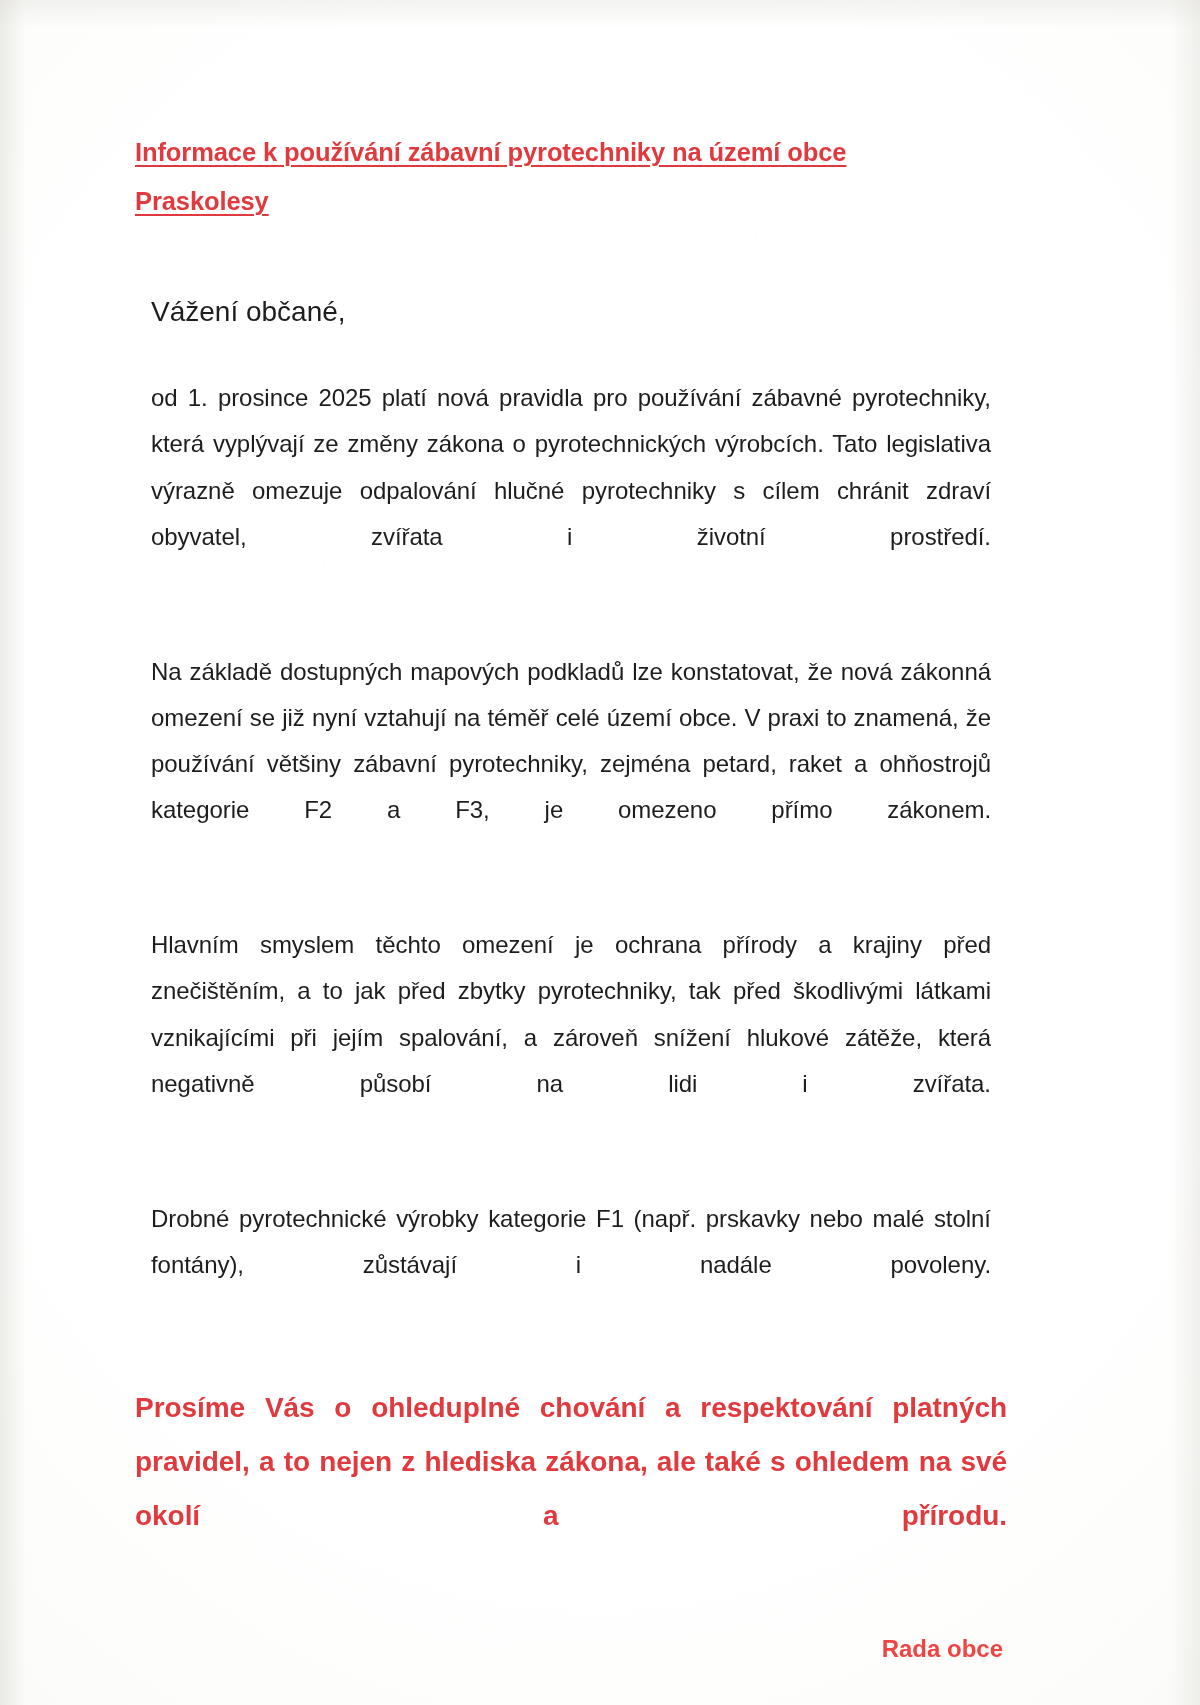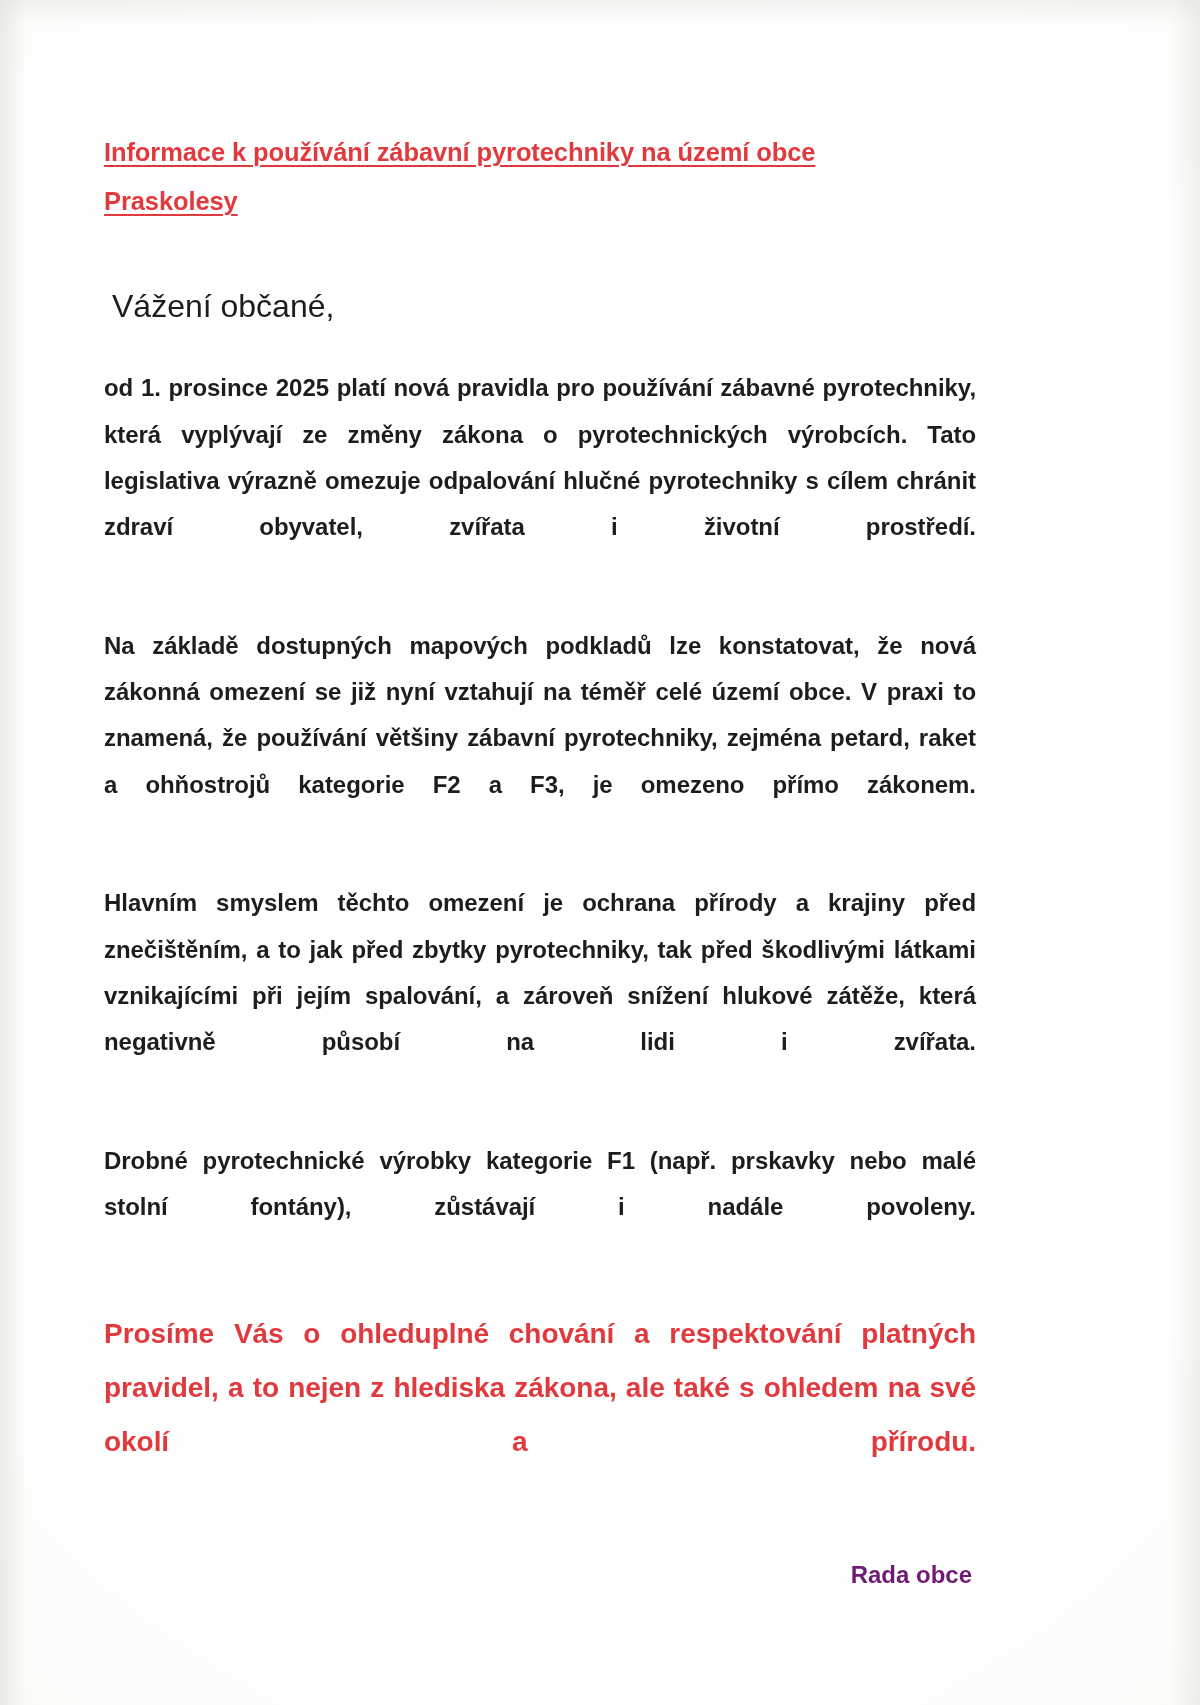--- a/index.html
+++ b/index.html
@@ -53,21 +53,21 @@
   }
   .edge-top {
     position: absolute;
     left: 0; right: 0; top: 0; height: 28px;
     background: linear-gradient(to bottom, rgba(224,223,217,.40), rgba(255,255,255,0));
     pointer-events: none;
   }
 
   .page {
     position: absolute;
-    left: 104px;
+    left: 135px;
     top: 0;
     width: 872px;
     height: 100%;
     z-index: 3;
   }
 
   .doc-title {
     color: #e03a3e;
     font-weight: bold;
     font-size: 25.5px;
@@ -82,52 +82,51 @@
     text-decoration-thickness: 2px;
     text-underline-offset: 4px;
   }
   .title-line-2 {
     display: block;
     margin-top: 8px;
   }
 
   .salutation {
     color: #1d1d1f;
-    font-size: 32px;
-    margin: 8px;
+    font-size: 28px;
+    margin: 16px;
     padding-top: 51px;
     line-height: 1.55;
   }
 
   p.body-par {
     color: #1d1d1f;
     font-size: 24px;
     line-height: 1.93;
     text-align: justify;
     text-justify: inter-word;
-    margin: 0;
+    margin: 16px;
     padding-top: 26px;
     letter-spacing: -0.05px;
-    font-weight: bold;
   }
 
   p.closing-par {
     color: #e03a3e;
     font-weight: bold;
     font-size: 28px;
     line-height: 1.93;
     text-align: justify;
     text-justify: inter-word;
     margin: 0;
     padding-top: 30px;
     letter-spacing: -0.05px;
   }
 
   .signature {
-    color: #701a75;
+    color: #ef4444;
     font-weight: bold;
     font-size: 24px;
     text-align: right;
     margin: 0;
     padding-top: 38px;
     padding-right: 4px;
   }
 
   
   p.body-par::after,

